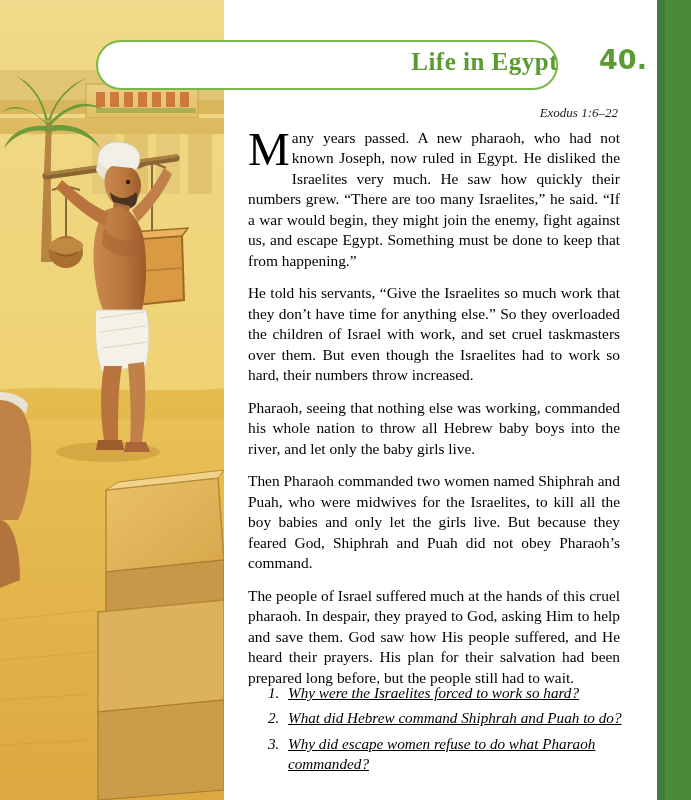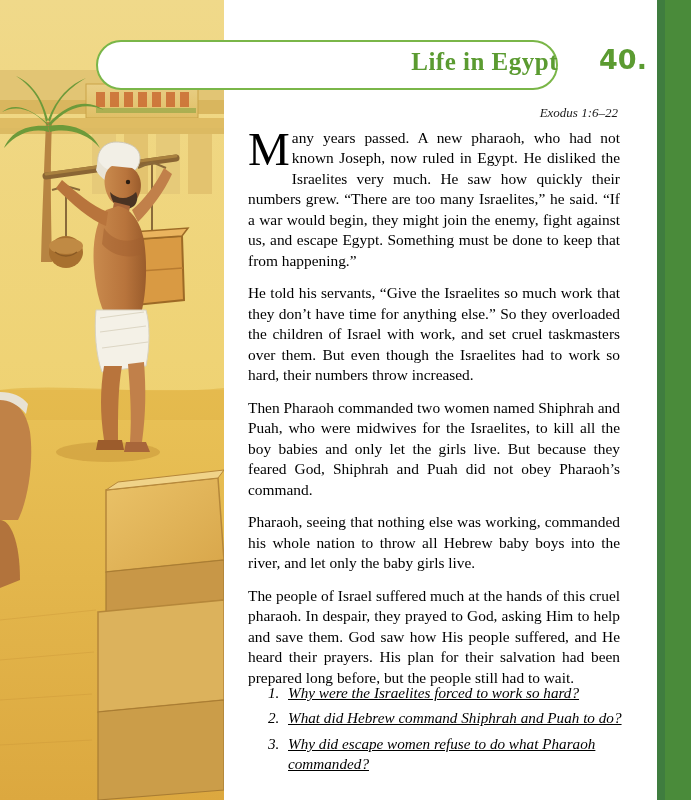--- a/index.html
+++ b/index.html
@@ -318,22 +318,22 @@
   <div class="content">
 
     <div class="title-banner"></div>
     <div class="title-text">Life in Egypt</div>
 
     <div class="reference">Exodus 1:6–22</div>
 
     <div class="body-col">
       <p class="para first dropcap-wrap"><span class="dropcap">M</span><span>any years passed. A new pharaoh, who had not known Joseph, now ruled in Egypt. He disliked the Israelites very much. He saw how quickly their numbers grew. “There are too many Israelites,” he said. “If a war would begin, they might join the enemy, fight against us, and escape Egypt. Something must be done to keep that from happening.”</span></p>
       <p class="para">He told his servants, “Give the Israelites so much work that they don’t have time for anything else.” So they overloaded the children of Israel with work, and set cruel taskmasters over them. But even though the Israelites had to work so hard, their numbers throw increased.</p>
+      <p class="para">Pharaoh, seeing that nothing else was working, commanded his whole nation to throw all Hebrew baby boys into the river, and let only the baby girls live.</p>
       <p class="para">Then Pharaoh commanded two women named Shiphrah and Puah, who were midwives for the Israelites, to kill all the boy babies and only let the girls live. But because they feared God, Shiphrah and Puah did not obey Pharaoh’s command.</p>
-      <p class="para">Pharaoh, seeing that nothing else was working, commanded his whole nation to throw all Hebrew baby boys into the river, and let only the baby girls live.</p>
       <p class="para">The people of Israel suffered much at the hands of this cruel pharaoh. In despair, they prayed to God, asking Him to help and save them. God saw how His people suffered, and He heard their prayers. His plan for their salvation had been prepared long before, but the people still had to wait.</p>
     </div>
 
     <div class="questions">
       <div class="q-item">
         <span class="q-num">1.</span>
         <span class="q-text">Why were the Israelites forced to work so hard?</span>
       </div>
       <div class="q-item">
         <span class="q-num">2.</span>

